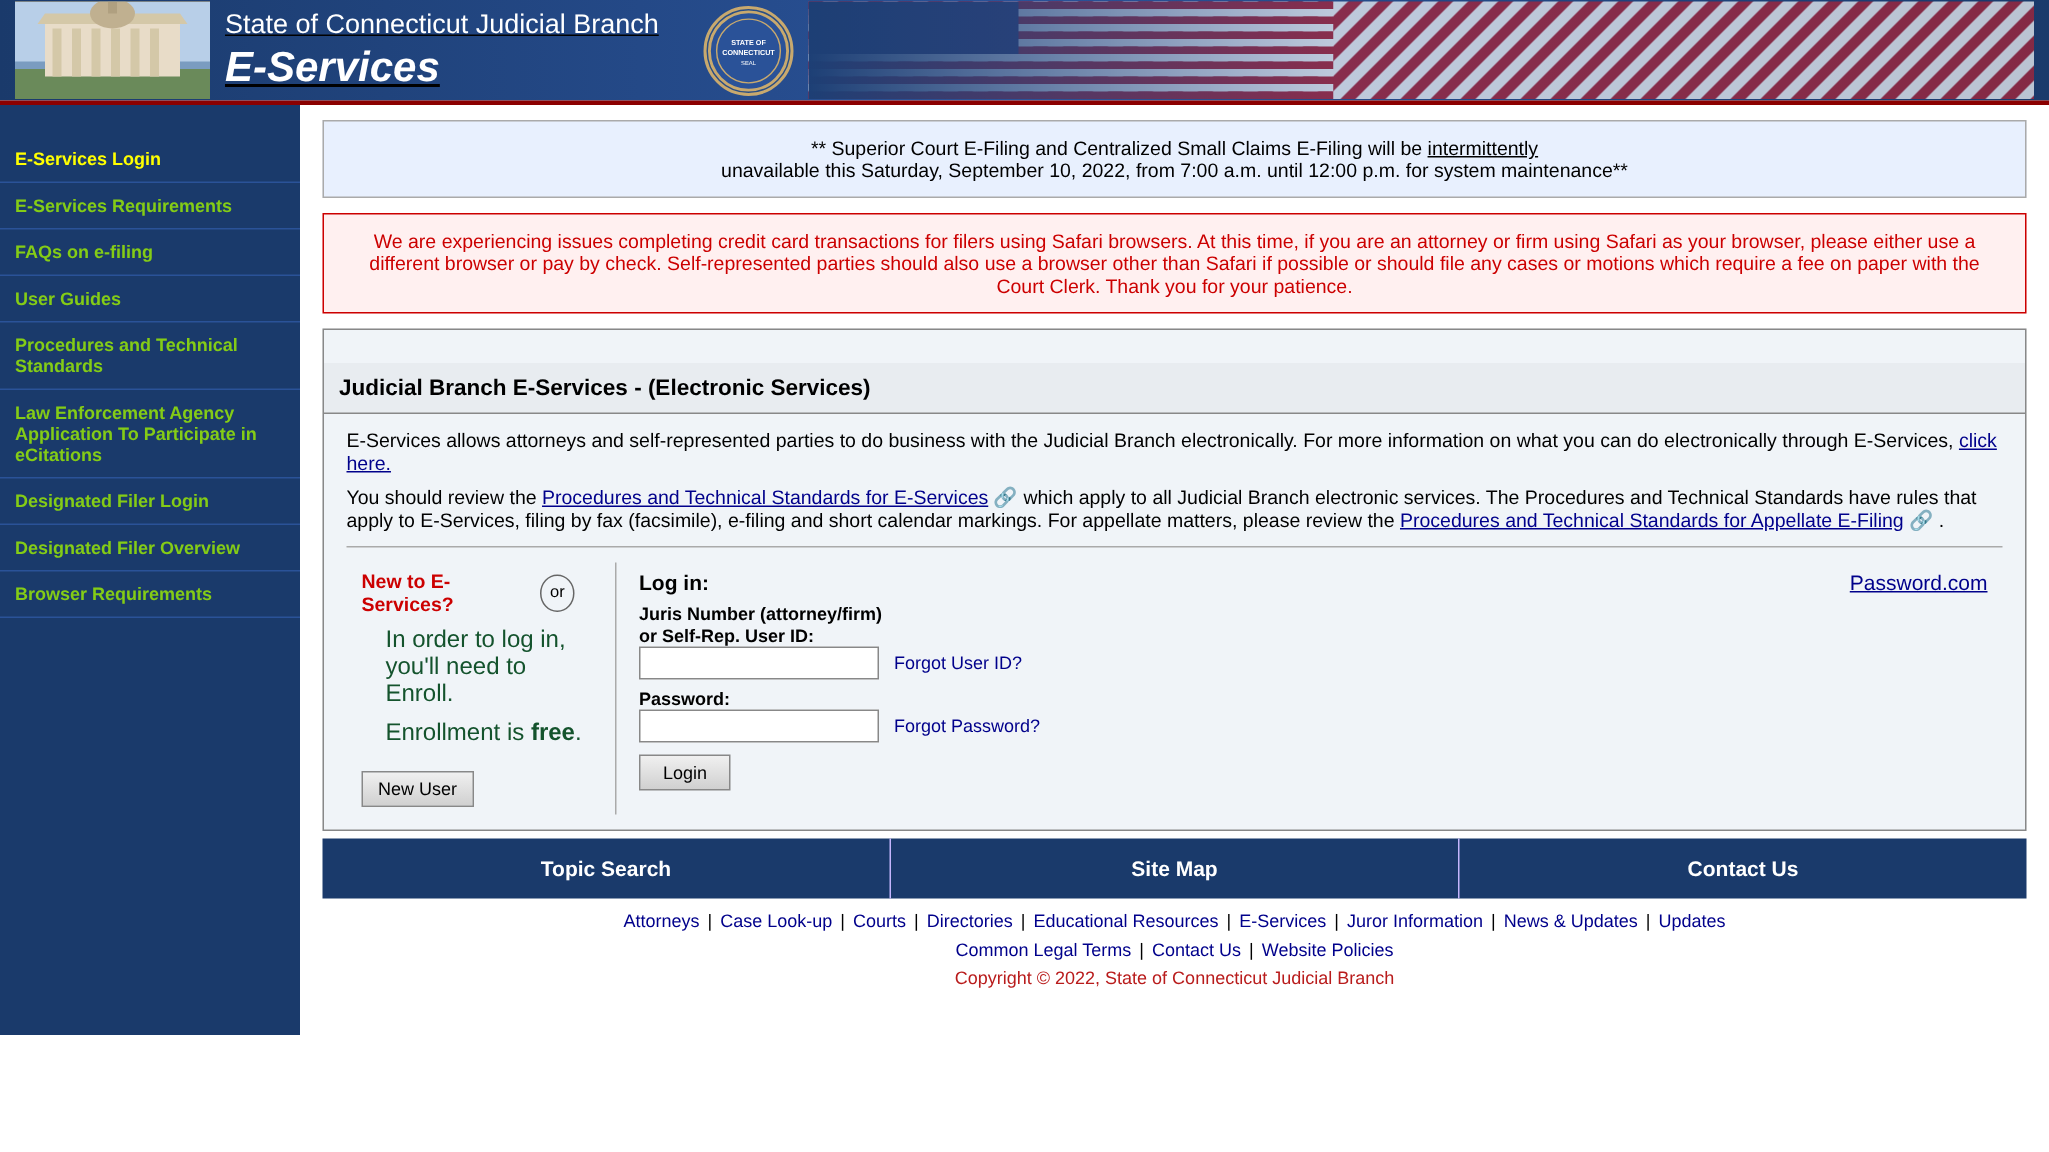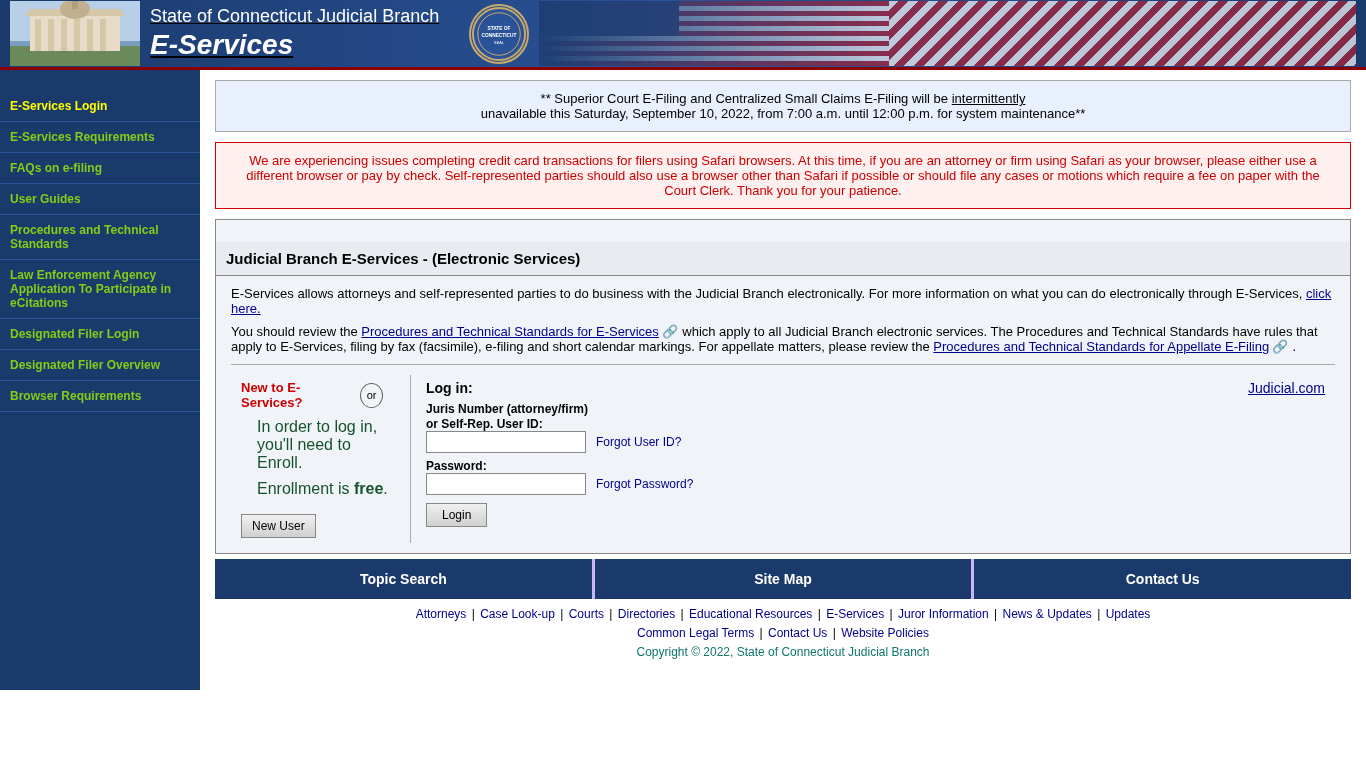--- a/index.html
+++ b/index.html
@@ -228,36 +228,36 @@
       margin-top: 5px;
     }
     .bottom-nav-item {
       flex: 1;
       text-align: center;
       padding: 12px 5px;
       color: white;
       font-weight: bold;
       font-size: 14px;
       cursor: pointer;
-      border-right: 3px solid #c4b5fd;
+      border-right: 1px solid #c4b5fd;
     }
     .bottom-nav-item:last-child { border-right: none; }
 
     
     #footer {
       text-align: center;
       padding: 8px 5px;
       font-size: 12px;
     }
     #footer a { color: #00008b; text-decoration: none; }
     #footer .separator { color: #000; margin: 0 2px; }
     #footer .copyright {
       margin-top: 5px;
       font-size: 12px;
-      color: #0f766e;
+      color: #b91c1c;
     }
 
     .row-inline { display: flex; align-items: center; gap: 5px; }
     .juris-label { font-weight: bold; font-size: 12px; }
   </style>
 </head>
 <body>
 
 <div id="header">
   <div id="header-left">
@@ -401,21 +401,21 @@
               <label class="juris-label">Password:</label>
             </div>
             <div class="row-inline">
               <input type="password" style="">
               <a href="#" class="forgot-link">Forgot Password?</a>
             </div>
             <button class="login-btn">Login</button>
           </div>
 
           <div class="digicert">
-            <a href="#">Judicial.com</a>
+            <a href="#">Password.com</a>
           </div>
         </div>
       </div>
     </div>
 
     <div id="bottom-nav">
       <div class="bottom-nav-item">Topic Search</div>
       <div class="bottom-nav-item">Site Map</div>
       <div class="bottom-nav-item">Contact Us</div>
     </div>

